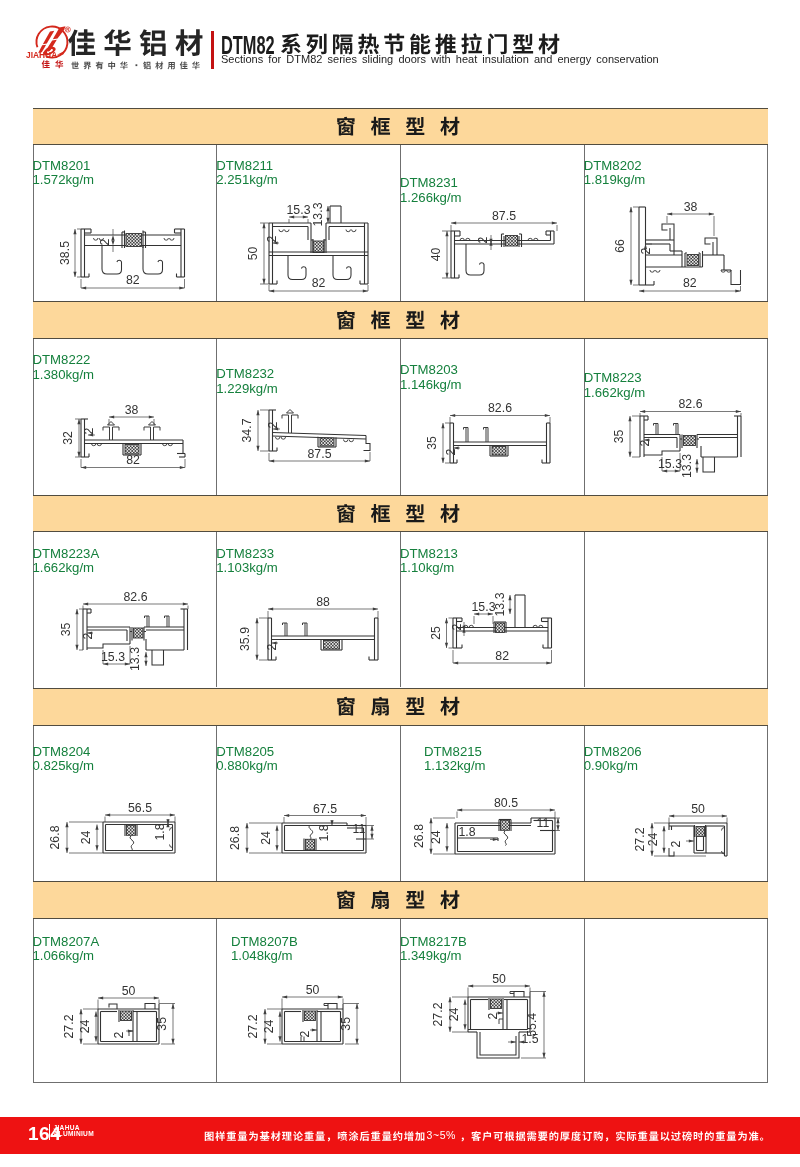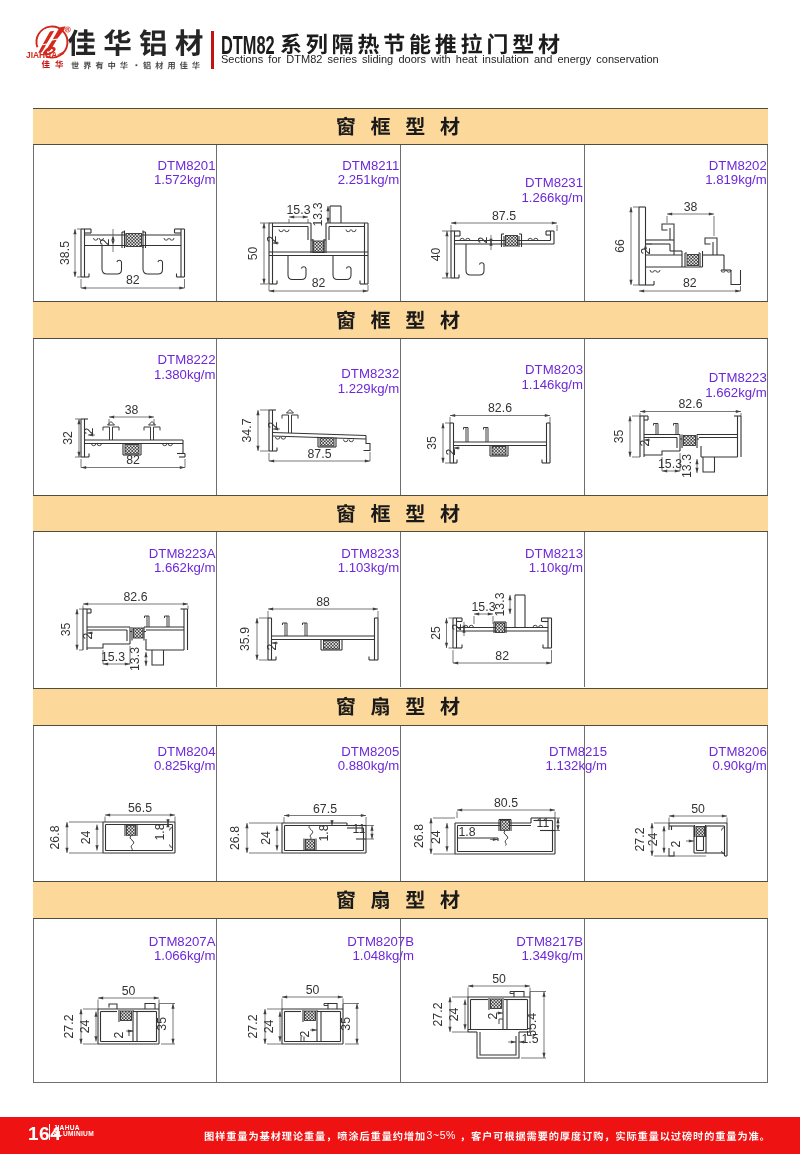--- a/index.html
+++ b/index.html
@@ -1,19 +1,19 @@
 <!DOCTYPE html>
 <html><head><meta charset="utf-8"><style>
 
 *{margin:0;padding:0;box-sizing:border-box}
 body{width:800px;height:1167px;position:relative;background:#fff;font-family:"Liberation Sans",sans-serif;overflow:hidden}
 .abs{position:absolute}
 .band{position:absolute;left:32.5px;width:735px;background:#fdd89b;border-top:1.6px solid #514c40;border-bottom:1.6px solid #514c40;box-sizing:border-box}
 .vline{position:absolute;width:1px;background:#6f6f6f}
-.cellcode{position:absolute;width:183px;text-align:right;font-size:13.2px;color:#6d28d9;line-height:14.5px}
+.cellcode{position:absolute;width:183px;text-align:left;font-size:13.2px;color:#15803d;line-height:14.5px}
 
 </style></head><body>
 
 <svg class="abs" style="left:0;top:0" width="800" height="100" viewBox="0 0 800 100">
     <path d="M37.4 47.3 A15.5 15.5 0 1 1 46.7 56.6" fill="none" stroke="#d4281c" stroke-width="1.9"></path>
     <path d="M59.5 27.5 L65.5 26.2 L64 30 L57.5 38.5 L52.8 39.3 Z" fill="#d4281c"></path>
     <path d="M52.2 40.5 L56.8 39.8 L50.8 49.8 Q49.2 52.2 47.4 51.2 Q45.9 50.2 47.4 47.9 Z" fill="#d4281c"></path>
     <path d="M50 31.5 L54.3 30.8 L46.8 43.6 L42.8 44.3 Z" fill="#d4281c"></path>
     <path d="M42.2 45.3 L46.2 44.7 L41.8 52.3 L38.2 53 Z" fill="#d4281c"></path>
     <path d="M46.8 48.2 Q52.8 45.4 55.1 47.7 Q57.2 50 52 53.4 Q46.5 56.8 44 54.6 Q41.9 52.4 46.8 48.2 M48.6 50 Q46.2 52 47.4 52.9 Q48.8 53.7 51.4 51.8 Q53.8 50 52.6 49.2 Q51.3 48.4 48.6 50" fill="#d4281c" fill-rule="evenodd"></path>

